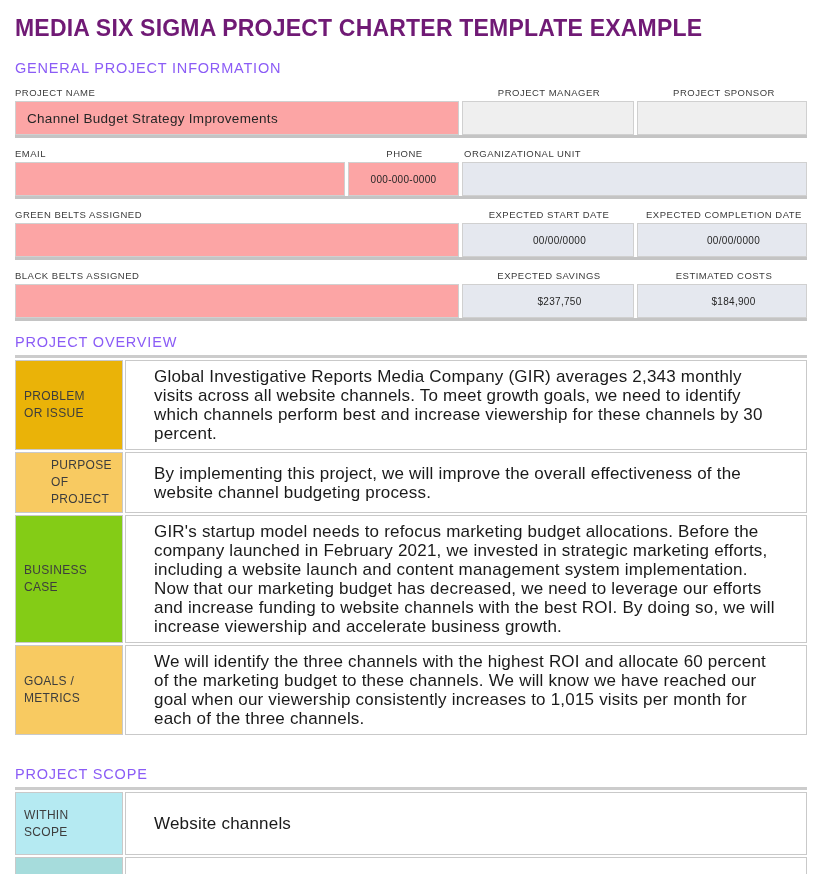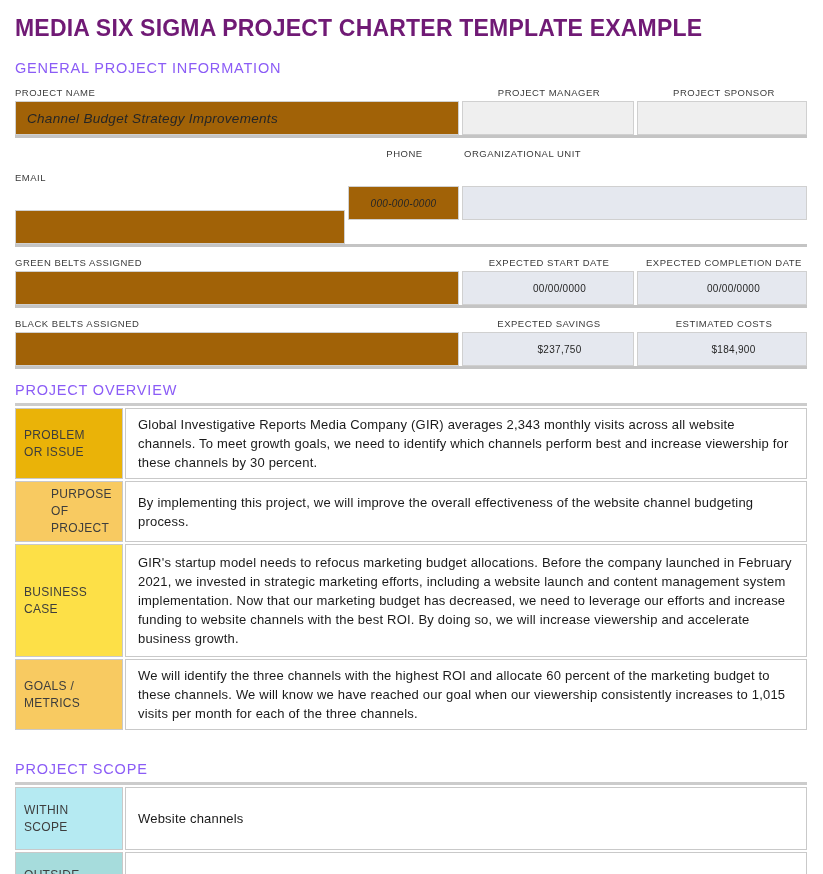--- a/index.html
+++ b/index.html
@@ -29,46 +29,46 @@
   .lbl {
     font-size:9.5px; line-height:11px; color:#3a3a3a; letter-spacing:0.5px;
     flex:none;
   }
   .lbl.center { text-align:center; }
   .fields-row { display:flex; gap:3px; border-bottom:3px solid #c4c4c4; }
   .cell {
     height:34px; border:1px solid #d0d0d0; flex:none;
     display:flex; align-items:center;
   }
-  .cell.light { background:#a16207;font-style:italic; }
+  .cell.light { background:#fca5a5; }
   .cell.gray  { background:#EFEFEF; }
   .cell.blue  { background:#E5E8EF;padding-left:23px; }
   .cell.center { justify-content:center; }
   .val { font-size:13.5px; color:#262626; letter-spacing:0.3px; padding-left:11px; }
   .cell.center .val { padding:0; font-size:10px; }
 
   .w1 { width:444px; } .w2 { width:172px; } .w3 { width:170px; }
-  .we { width:330px;margin-top:24px; } .wp { width:111px; } .wo { width:345px; }
+  .we { width:330px; } .wp { width:111px; } .wo { width:345px; }
 
   
   .dtable {
     margin-top:4px; border-top:3px solid #cccccc; padding-top:2px;
     display:flex; flex-direction:column; gap:2px;
   }
   .drow { display:flex; gap:2px; }
   .dlabel {
     width:108px; flex:none; border:1px solid #c9c9c9;
     display:flex; align-items:center; padding:4px 8px;
     font-size:12px; line-height:17px; color:#3d3d3d;
     letter-spacing:0.3px; white-space:pre-line;
   }
   .dbody {
     flex:1; border:1px solid #c9c9c9; background:#ffffff;
-    display:flex; align-items:center; padding:6px 12px;
-    font-size:13px; line-height:19px; color:#1a1a1a; letter-spacing:0.2px;
+    display:flex; align-items:center; padding:6px 28px;
+    font-size:17px; line-height:19px; color:#1a1a1a; letter-spacing:0.2px;
   }
   .r-problem  { min-height:68px; }
   .r-purpose  { min-height:59px; }
   .r-business { min-height:113px; }
   .r-goals    { min-height:65px; }
   .r-scope    { min-height:63px; }
 </style>
 </head>
 <body>
 
@@ -157,21 +157,21 @@
       <div class="dlabel" style="background: #eab308;">PROBLEM
 OR ISSUE</div>
       <div class="dbody">Global Investigative Reports Media Company (GIR) averages 2,343 monthly visits across all website channels. To meet growth goals, we need to identify which channels perform best and increase viewership for these channels by 30 percent.</div>
     </div>
     <div class="drow r-purpose">
       <div class="dlabel" style="background: rgb(248, 202, 97); padding-left: 35px;">PURPOSE
 OF PROJECT</div>
       <div class="dbody">By implementing this project, we will improve the overall effectiveness of the website channel budgeting process.</div>
     </div>
     <div class="drow r-business">
-      <div class="dlabel" style="background: #fde047;">BUSINESS
+      <div class="dlabel" style="background: #84cc16;">BUSINESS
 CASE</div>
       <div class="dbody">GIR's startup model needs to refocus marketing budget allocations. Before the company launched in February 2021, we invested in strategic marketing efforts, including a website launch and content management system implementation. Now that our marketing budget has decreased, we need to leverage our efforts and increase funding to website channels with the best ROI. By doing so, we will increase viewership and accelerate business growth.</div>
     </div>
     <div class="drow r-goals">
       <div class="dlabel" style="background: rgb(248, 202, 97);">GOALS /
 METRICS</div>
       <div class="dbody">We will identify the three channels with the highest ROI and allocate 60 percent of the marketing budget to these channels. We will know we have reached our goal when our viewership consistently increases to 1,015 visits per month for each of the three channels.</div>
     </div>
   </div>
 

